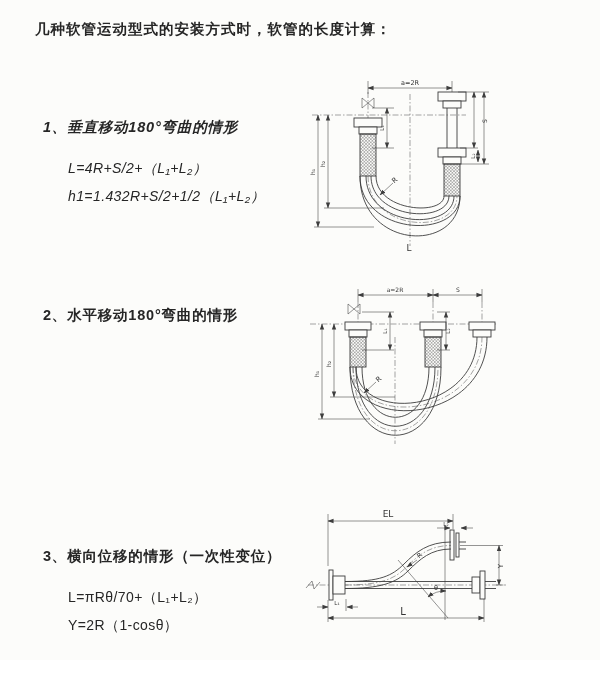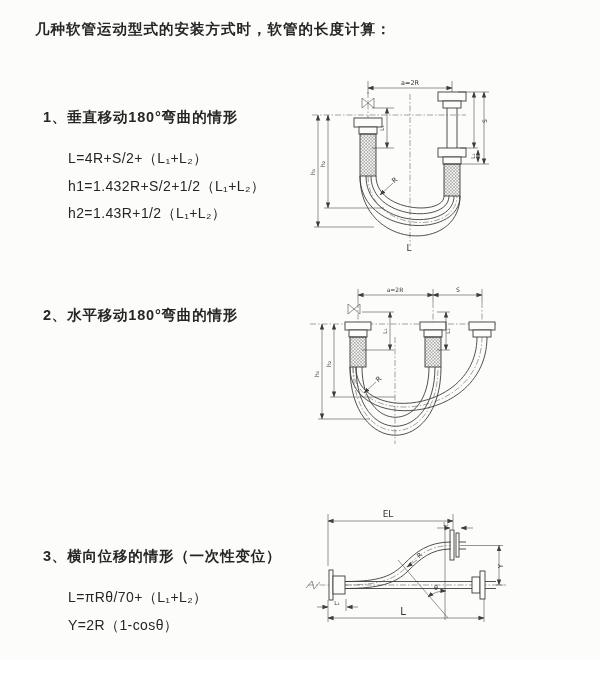--- a/index.html
+++ b/index.html
@@ -10,21 +10,21 @@
     overflow:hidden;
   }
   .doc-title{
     position:absolute;left:35px;top:20px;
     font-size:14.5px;font-weight:600;letter-spacing:1px;white-space:nowrap;
   }
   .section{position:absolute;left:43px;}
   .sec-heading{font-size:14.5px;font-weight:600;letter-spacing:0.8px;white-space:nowrap;}
   .formulas{margin-left:25px;margin-top:18px;}
   .formula{font-size:14px;font-weight:500;letter-spacing:0.4px;line-height:27.5px;white-space:nowrap;}
-  #section-1{top:108px;}
+  #section-1{top:118px;font-style:italic;}
   #section-2{top:306px;}
   #section-3{top:547px;}
   svg.diag{position:absolute;}
   #diagram-1{left:310px;top:72px;width:290px;height:185px;}
   #diagram-2{left:310px;top:282px;width:290px;height:170px;}
   #diagram-3{left:300px;top:500px;width:300px;height:155px;}
   .ln{stroke:#3d3d3d;stroke-width:0.9;fill:none;}
   .thin{stroke:#3d3d3d;stroke-width:0.55;fill:none;}
   .dim{stroke:#3d3d3d;stroke-width:0.55;fill:none;}
   .cl{stroke:#4a4a4a;stroke-width:0.5;fill:none;stroke-dasharray:6 2 1.5 2;}
@@ -38,21 +38,20 @@
 
 <div class="page">
 
   <div class="doc-title">几种软管运动型式的安装方式时，软管的长度计算：</div>
 
   <div class="section" id="section-1">
     <div class="sec-heading">1、垂直移动180°弯曲的情形</div>
     <div class="formulas">
       <div class="formula">L=4R+S/2+（L₁+L₂）</div>
       <div class="formula">h1=1.432R+S/2+1/2（L₁+L₂）</div>
-      <div class="formula">h2=1.43R+1/2（L₁+L₂）</div>
     </div>
   </div>
 
   <svg class="diag" id="diagram-1" viewBox="0 0 290 185">
     <defs>
       <marker id="ar1" viewBox="0 0 10 10" refX="9.2" refY="5" markerWidth="11" markerHeight="11" orient="auto-start-reverse">
         <path d="M0,1.4 L10,5 L0,8.6 z" fill="#3d3d3d"></path>
       </marker>
       <pattern id="br1" width="3.2" height="3.2" patternUnits="userSpaceOnUse">
         <path d="M0,3.2 L3.2,0 M0,0 L3.2,3.2" stroke="#6a6a6a" stroke-width="0.45" fill="none"></path>

